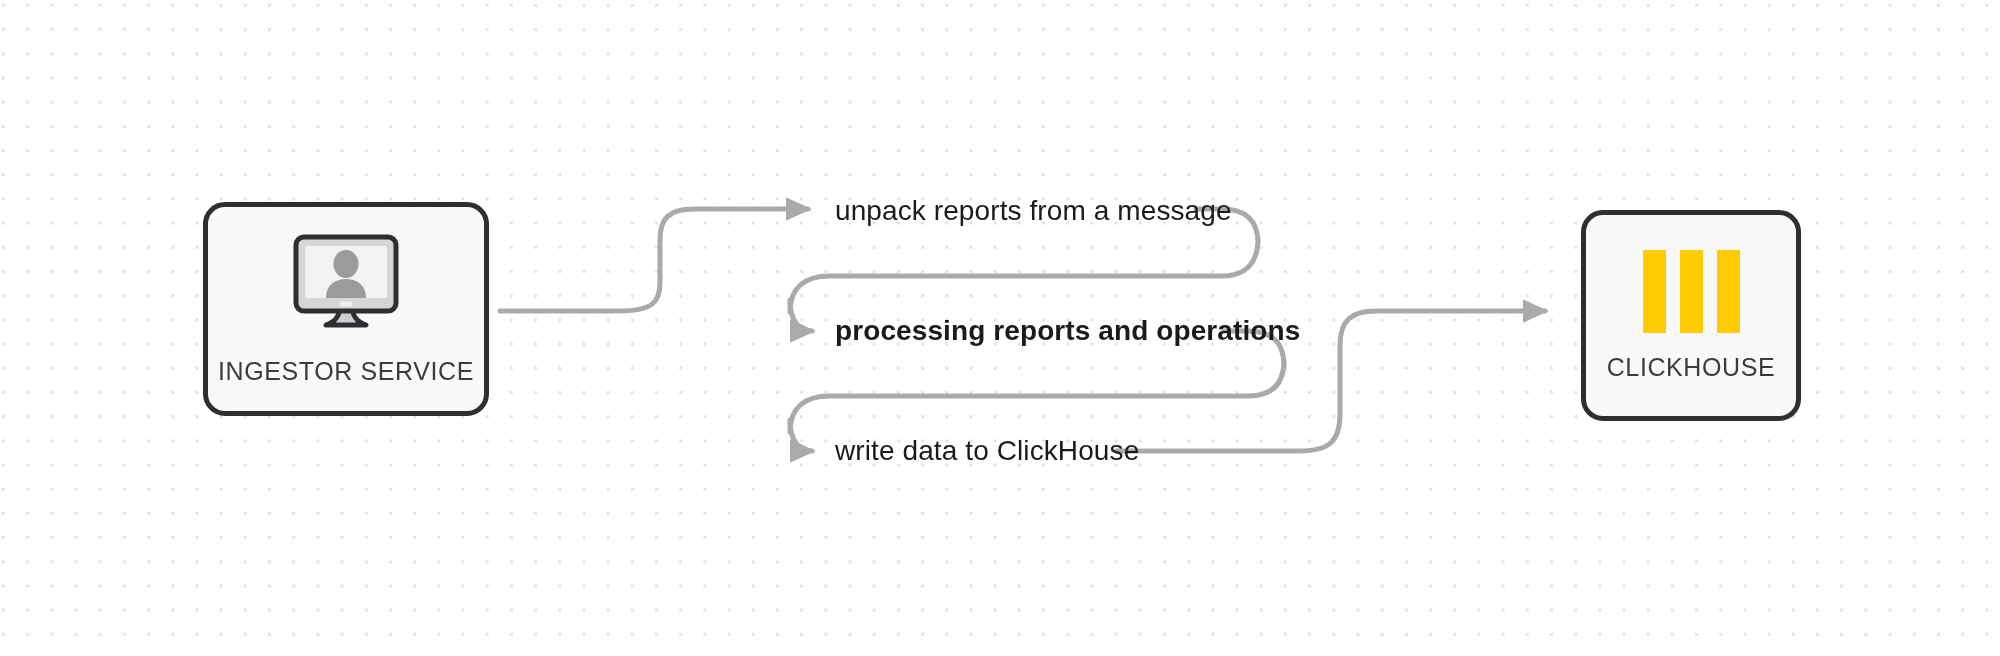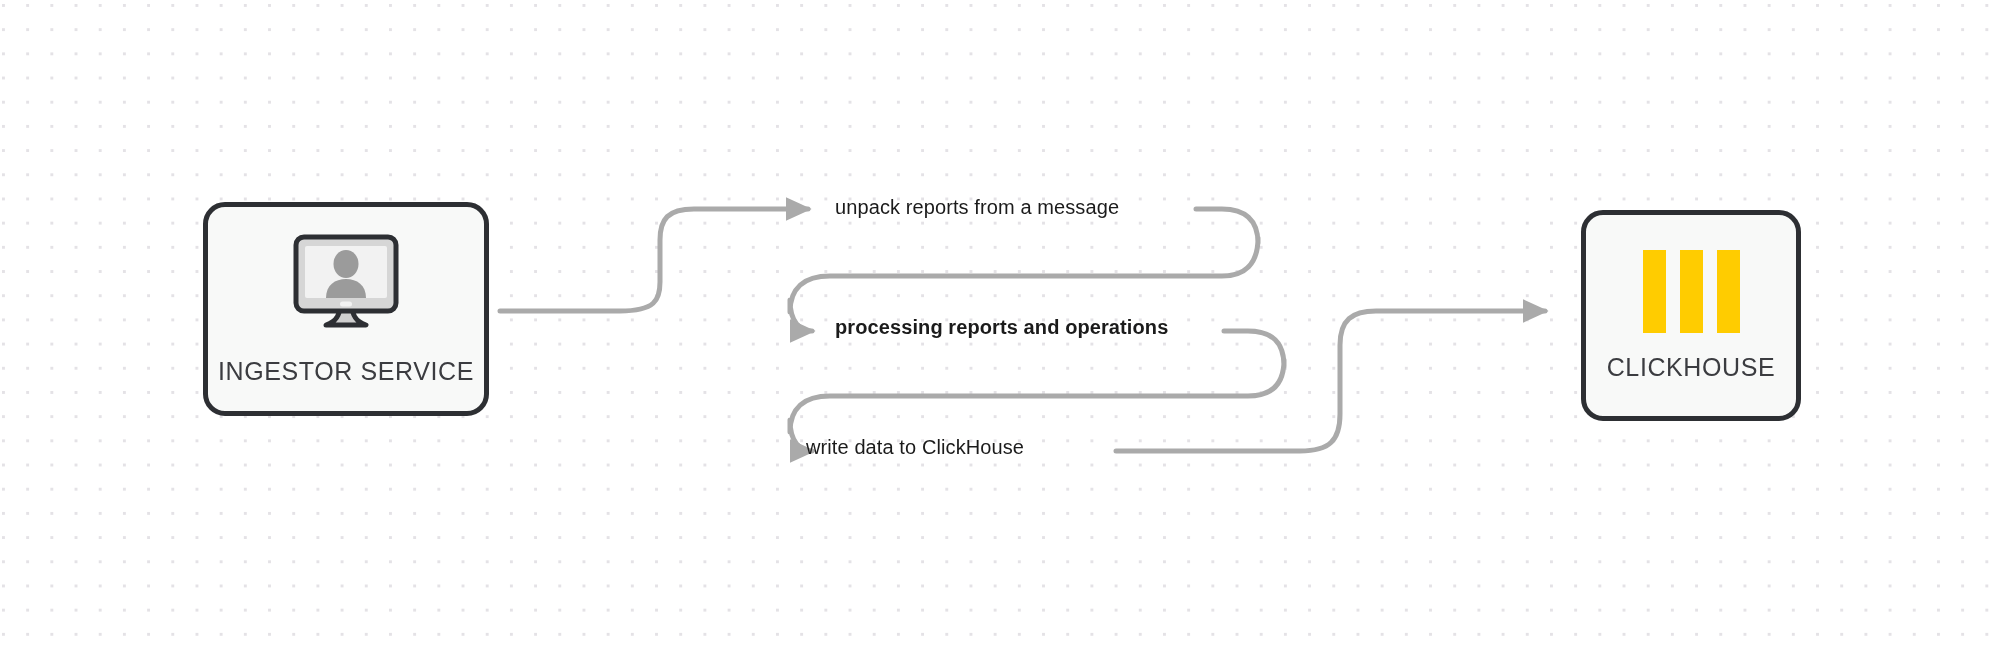--- a/index.html
+++ b/index.html
@@ -80,29 +80,29 @@
   }
   .ch-bar {
     width: 23px;
     height: 83px;
     background: #fc0;
   }
 
   
   .edge-label {
     position: absolute;
-    font-size: 20px;
+    font-size: 28px;
     color: #1b1b1b;
     white-space: nowrap;
     line-height: 1;
     letter-spacing: 0.1px;
   }
   #edge-label-1 { left: 835px; top: 197px; }
   #edge-label-2 { left: 835px; top: 317px; font-weight: bold; }
-  #edge-label-3 { left: 806px; top: 437px; }
+  #edge-label-3 { left: 835px; top: 437px; }
 </style>
 </head>
 <body>
 
 <div id="canvas">
 
   <svg id="edges" viewBox="0 0 2000 656">
     <defs>
       <marker id="arrow" viewBox="0 0 10 10" refX="8.6" refY="5" markerWidth="5.2" markerHeight="5.2" orient="auto-start-reverse">
         <path d="M 0 0.4 L 10 5 L 0 9.6 z" fill="#aaaaaa"></path>

